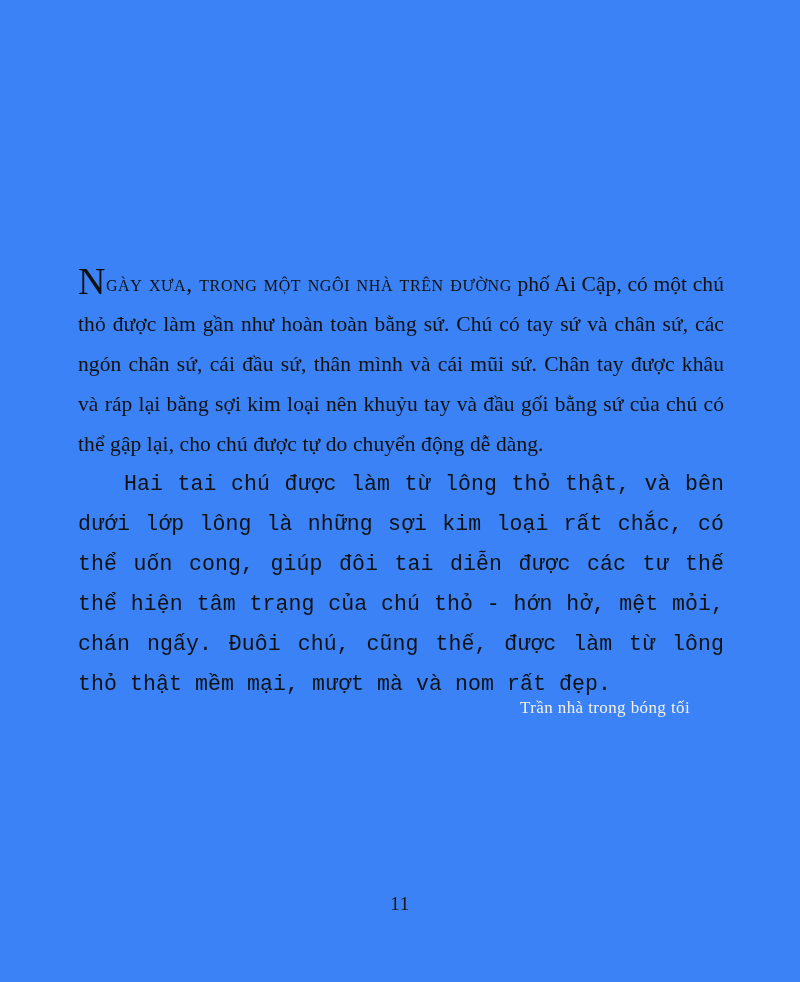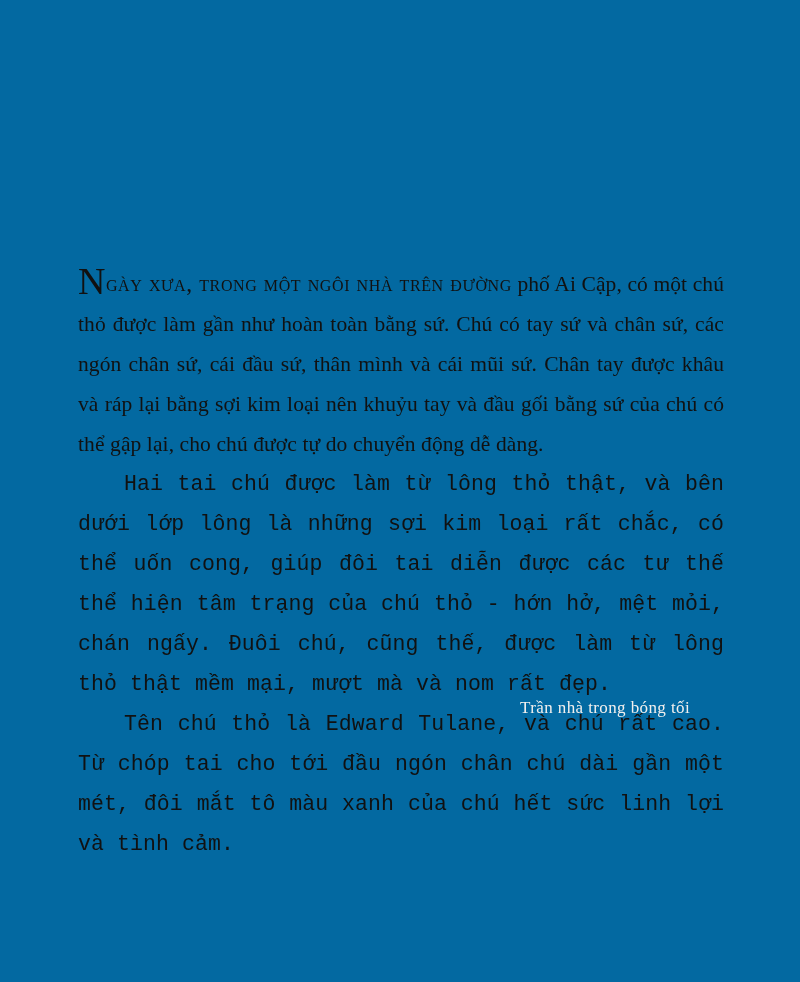--- a/index.html
+++ b/index.html
@@ -12,21 +12,21 @@
     background: #ffffff;
     font-family: "Liberation Serif", serif;
     color: #0d0d0d;
     overflow: hidden;
   }
   .page {
     position: relative;
     width: 800px;
     height: 982px;
     box-sizing: border-box;
-    background: #0369a1;
+    background: #3b82f6;
   }
   .text-block {
     position: absolute;
     left: 78px;
     top: 262px;
     width: 646px;
   }
   .para {
     margin: 0;
     font-size: 21.5px;
@@ -80,20 +80,20 @@
 <body>
 
 <div class="page">
 
   <div class="text-block">
 
     <p class="para opening"><span class="dropcap">N</span><span class="smallcaps">gày xưa, trong một ngôi nhà trên đường</span><span> phố Ai Cập, có một chú thỏ được làm gần như hoàn toàn bằng sứ. Chú có tay sứ và chân sứ, các ngón chân sứ, cái đầu sứ, thân mình và cái mũi sứ. Chân tay được khâu và ráp lại bằng sợi kim loại nên khuỷu tay và đầu gối bằng sứ của chú có thể gập lại, cho chú được tự do chuyển động dễ dàng.</span></p>
 
     <p class="para">Hai tai chú được làm từ lông thỏ thật, và bên dưới lớp lông là những sợi kim loại rất chắc, có thể uốn cong, giúp đôi tai diễn được các tư thế thể hiện tâm trạng của chú thỏ - hớn hở, mệt mỏi, chán ngấy. Đuôi chú, cũng thế, được làm từ lông thỏ thật mềm mại, mượt mà và nom rất đẹp.</p>
 
-    <p class="para">Tên chú thỏ là Edward Tulane, và chú rất cao. Từ chóp tai cho tới đầu ngón chân chú dài gần một mét, đôi mắt tô màu xanh của chú hết sức linh lợi và tình cảm.</p>
 
   </div>
 
   <div class="ghost">Trần nhà trong bóng tối</div>
 
+  <div class="folio">11</div>
 
 </div>
 
 </body></html>

